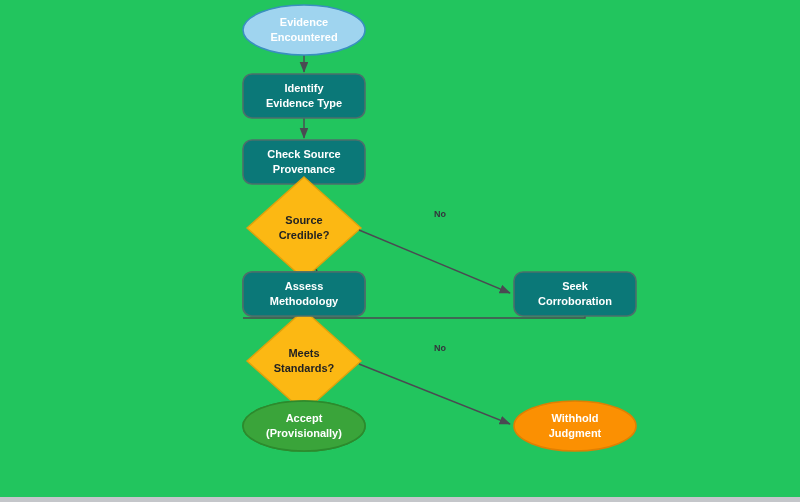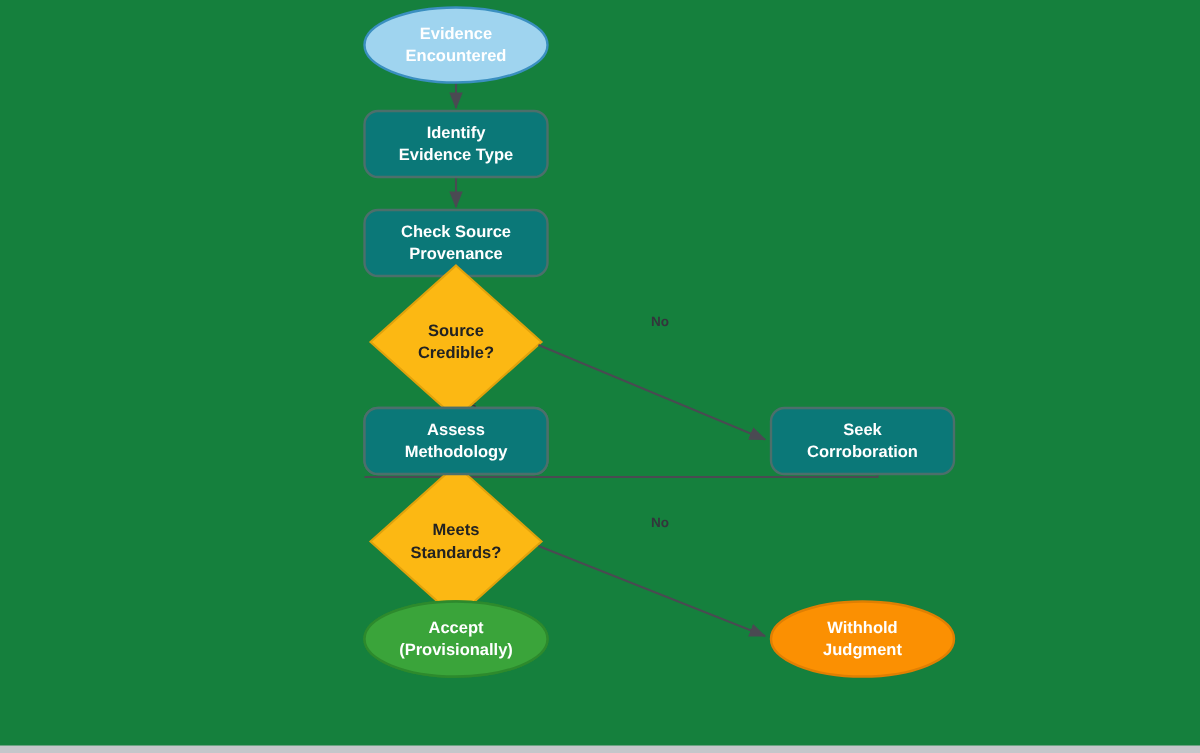--- a/index.html
+++ b/index.html
@@ -4,21 +4,21 @@
 <style>
   html, body {
     margin: 0;
     padding: 0;
     background: #eff4fc;
   }
   #canvas {
     position: relative;
     width: 800px;
     height: 502px;
-    background: #15803d;
+    background: #22c55e;
     overflow: hidden;
     font-family: "Liberation Sans", sans-serif;
   }
   #flow-svg {
     position: absolute;
     left: 0;
     top: 0;
     width: 800px;
     height: 502px;
   }

